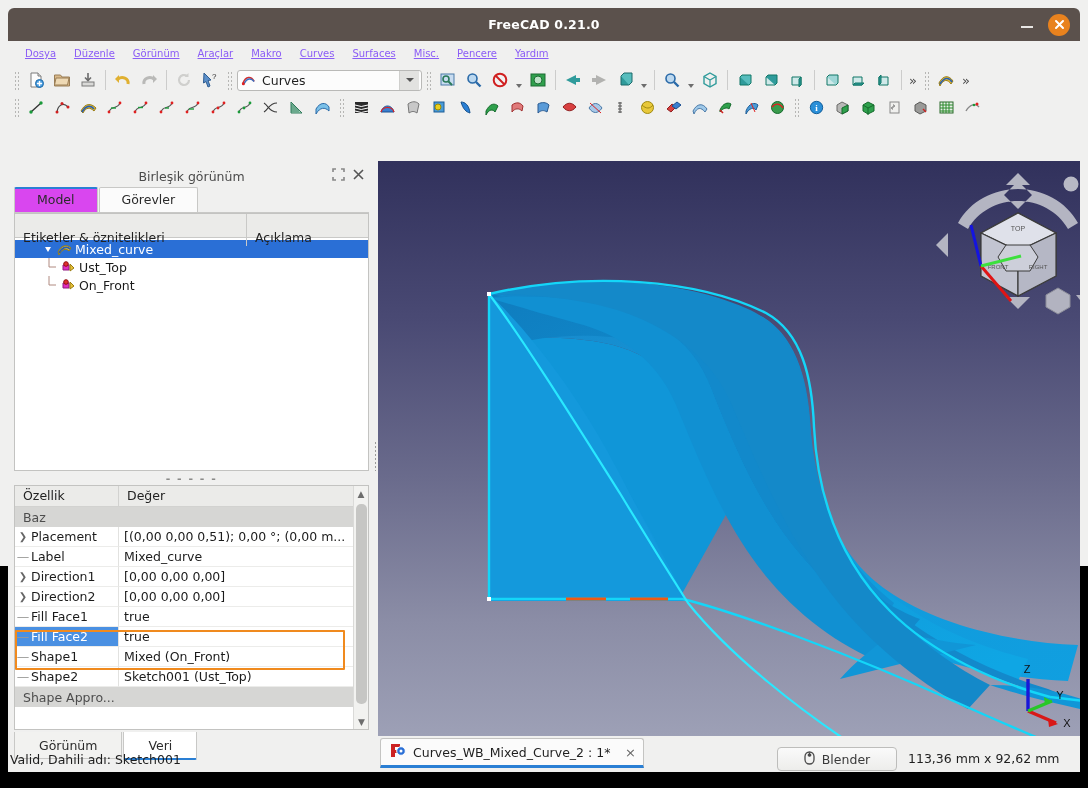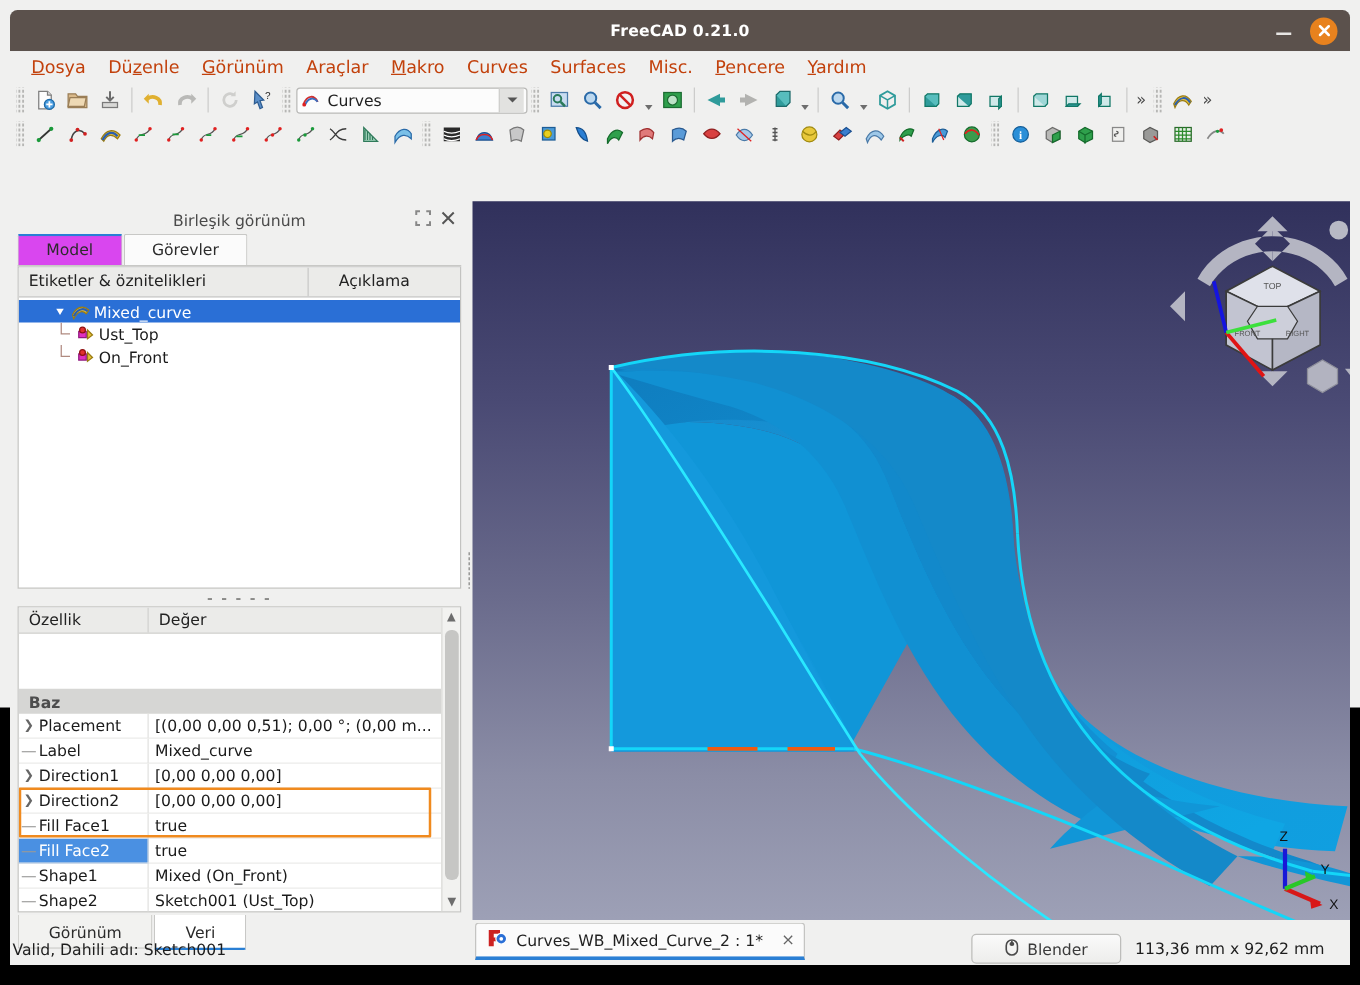--- a/index.html
+++ b/index.html
@@ -28,21 +28,21 @@
     width:22px; height:22px; border-radius:50%; background:#e8821e;
     display:flex; align-items:center; justify-content:center; cursor:pointer;
   }
   .tl-close svg { display:block; }
 
   
   .win { position:absolute; left:8px; top:41px; width:1072px; height:731px; background:#f0f0ef; }
 
   
   .menubar { height:25px; display:flex; align-items:center; padding-left:8px; background:#f0f0ef; }
-  .menu-item { padding:3px 9px; font-size:14px; color:#c2410c; cursor:pointer; white-space:nowrap; }
+  .menu-item { padding:3px 9px; font-size:10px; color:#8b5cf6; cursor:pointer; white-space:nowrap;text-decoration:underline; }
   .menu-item u { text-decoration:underline; }
 
   
   .toolbar { height:28px; display:flex; align-items:center; background:#f0f0ef; padding-left:2px; }
   .tb2 { height:26px; }
   .grip { width:7px; height:20px; margin:0 3px; flex:none;
     background-image:radial-gradient(circle, #b6b6b4 1px, transparent 1.1px);
     background-size:3px 4px; background-position:1px 1px; }
   .sep { width:1px; height:20px; background:#cccccb; margin:0 4px; flex:none; }
   .tbtn { width:26px; height:24px; display:flex; align-items:center; justify-content:center;
@@ -74,44 +74,44 @@
   .dh-icons { position:absolute; right:4px; top:3px; display:flex; gap:7px; align-items:center; }
   .dh-ic { cursor:pointer; }
 
   .tabs { display:flex; align-items:flex-end; height:26px; border-bottom:1px solid #c8c8c6; }
   .tab { padding:4px 22px 5px; font-size:12.5px; color:#2b2b2b; cursor:pointer;
          background:#fbfbfb; border:1px solid #c8c8c6; border-bottom:none; border-radius:2px 2px 0 0; margin-right:1px; }
   .tab.active { background:#d946ef; border-top:2px solid #2a7fd4; padding-top:3px; }
 
   .tree-wrap { background:#fff; border:1px solid #c3c3c1; height:258px; margin-top:0; overflow:hidden; }
   .tree-hdr { display:flex; height:24px; background:#ebebe9; border-bottom:1px solid #c9c9c7; }
-  .tree-hdr div { font-size:12.5px; color:#222; padding:3px 8px; }
+  .tree-hdr div { font-size:12.5px; color:#222; padding:16px 8px; }
   .th1 { width:232px; border-right:1px solid #c9c9c7; }
-  .th2 { flex:1;margin-left:16px; }
+  .th2 { flex:1; }
   .tree-body { padding:2px 0 0 0; }
   .trow { display:flex; align-items:center; height:18px; font-size:12.5px; color:#1b1b1b; padding-left:4px; white-space:nowrap; }
   .trow.sel { background:#2a6fd6; color:#fff; }
   .trow.bold { font-weight:bold; }
   .tw { width:14px; display:flex; align-items:center; justify-content:center; flex:none; }
   .arrow-d { width:0;height:0;border-left:3.5px solid transparent;border-right:3.5px solid transparent;border-top:5px solid #7a7a7a; }
   .trow.sel .arrow-d { border-top-color:#fff; }
   .ticon { width:18px; height:16px; flex:none; display:flex; align-items:center; justify-content:center; }
   .tlbl { padding-left:2px; }
 
   .splitter { height:14px; display:flex; align-items:center; justify-content:center; }
   .splitter .dots { color:#8a8a88; font-size:11px; letter-spacing:1.5px; font-weight:bold; }
 
   .prop-wrap { background:#fff; border:1px solid #c3c3c1; height:245px; display:flex; overflow:hidden; position:relative; }
   .prop-main { flex:1; overflow:hidden; }
   .prop-hdr { display:flex; height:21px; background:#ebebe9; border-bottom:1px solid #d2d2d0; }
   .prop-hdr div { font-size:12.5px; color:#222; padding:2px 8px; }
   .ph1 { width:104px; border-right:1px solid #d2d2d0; }
   .ph2 { flex:1; }
   .prow { display:flex; height:20px; font-size:12.5px; align-items:center; }
-  .prow.group { background:#d6d6d4; font-weight:bold; color:#4d4d4d;margin-top:44px; }
+  .prow.group { background:#d6d6d4; font-weight:normal; color:#4d4d4d; }
   .prow.group span { padding-left:8px; }
   .pname { width:104px; display:flex; align-items:center; height:100%; border-right:1px solid #e2e2e0;
            border-bottom:1px solid #ececea; color:#1b1b1b; }
   .pval { flex:1; display:flex; align-items:center; height:100%; border-bottom:1px solid #ececea;
           padding-left:5px; color:#1b1b1b; overflow:hidden; white-space:nowrap; }
   .pexp { width:16px; text-align:center; color:#666; font-size:10px; flex:none; }
   .pdash { width:16px; text-align:center; color:#9a9a98; flex:none; }
   .pname.sel { background:#4a90e2; color:#fff; }
   .hl-box { position:absolute; left:0px; top:144px; width:330px; height:40px;
             border:2px solid #f08a1e; pointer-events:none; z-index:5; border-radius:1px; }

